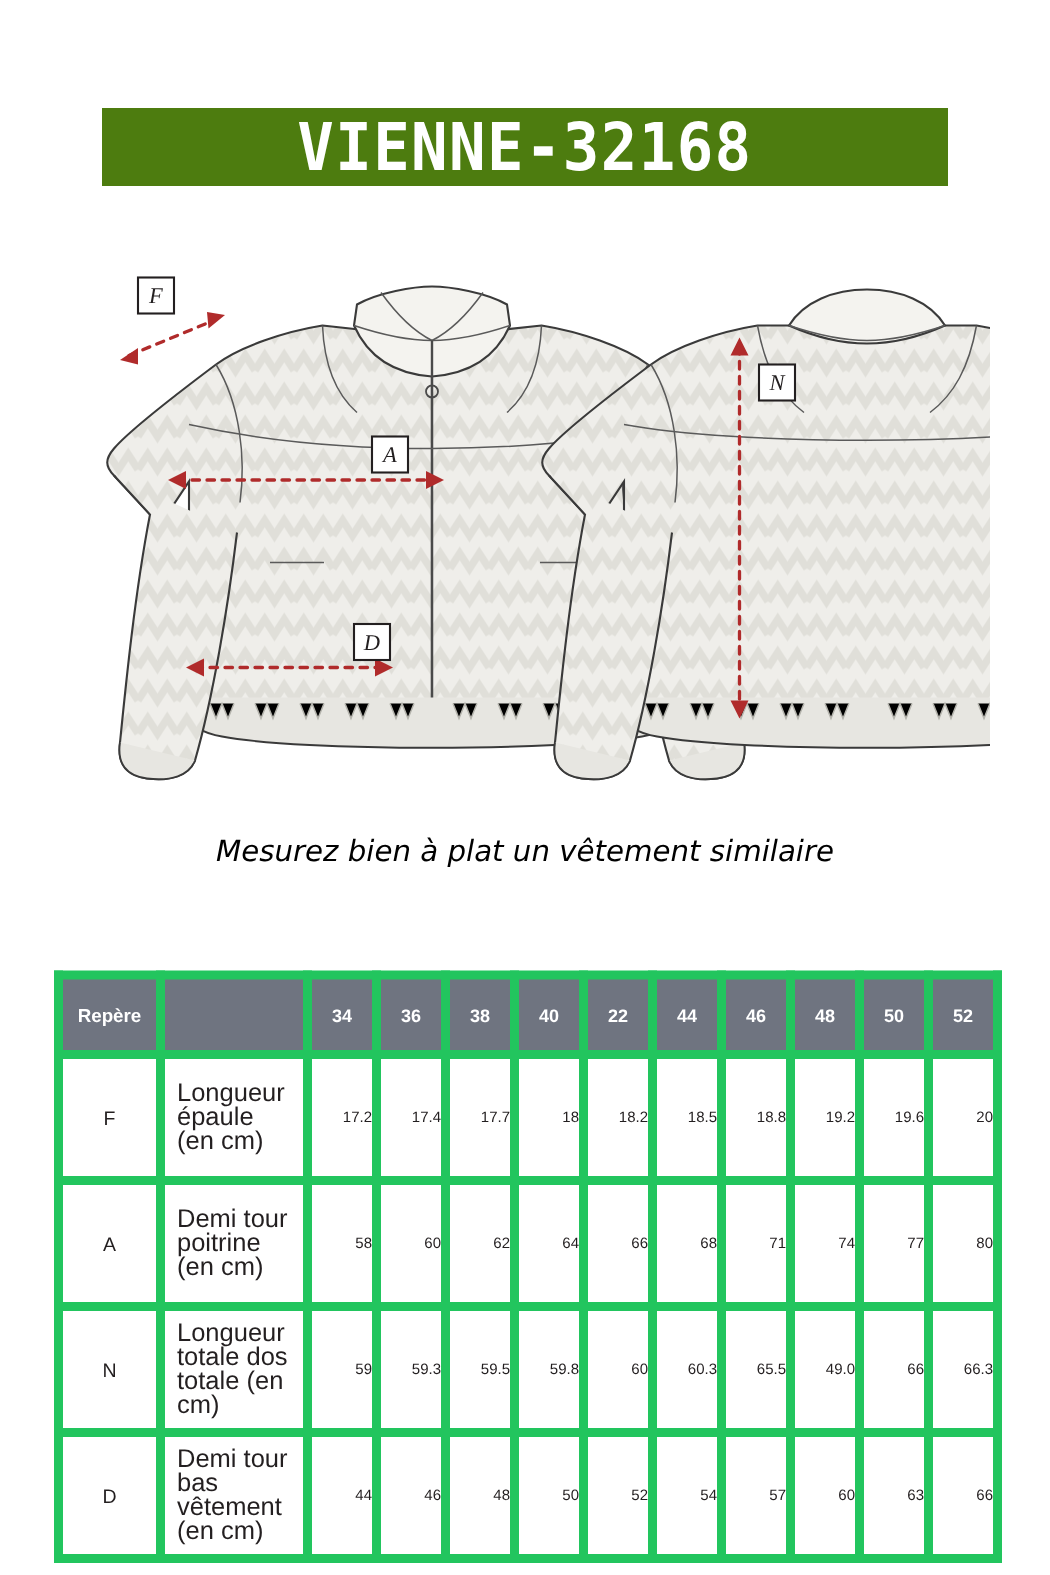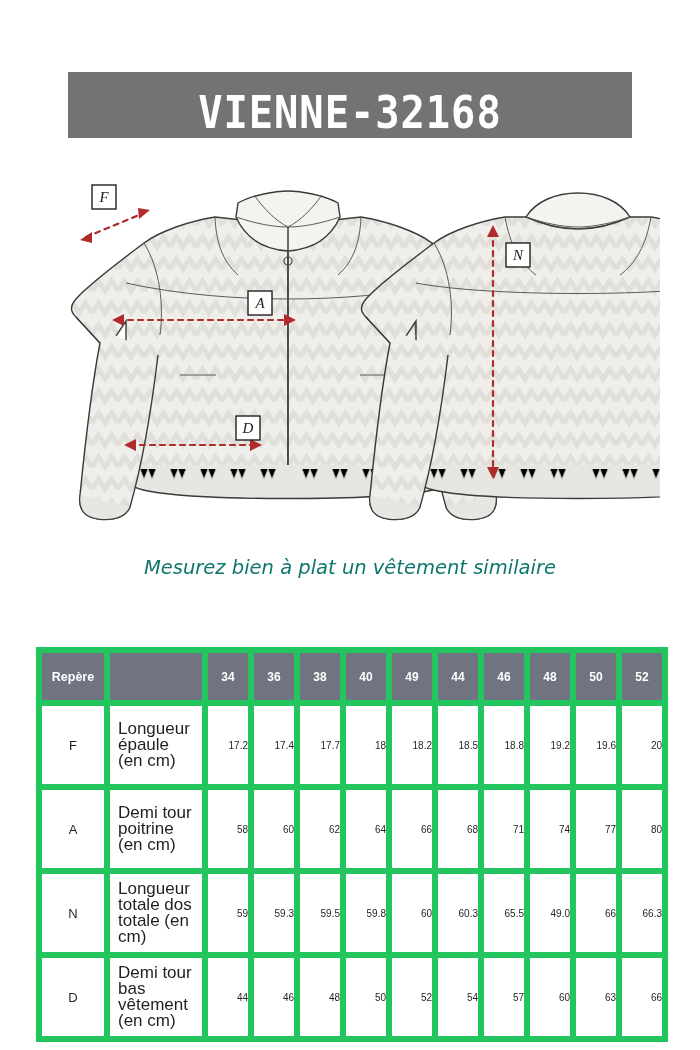--- a/index.html
+++ b/index.html
@@ -20,24 +20,24 @@
     height: 1050px;
     box-sizing: border-box;
   }
 
   
   .title-banner {
     position: absolute;
     left: 68px;
     top: 72px;
     width: 564px;
-    height: 66px;
-    background: #737373;
+    height: 52px;
+    background: #4d7c0f;
     display: flex;
-    align-items: flex-end;
+    align-items: center;
     justify-content: center;
   }
   .title-text {
     color: #ffffff;
     font-family: "DejaVu Sans Mono", monospace;
     font-weight: bold;
     font-size: 44px;
     letter-spacing: 1px;
     transform: scaleX(0.92);
     white-space: nowrap;
@@ -59,21 +59,21 @@
   .instructions {
     position: absolute;
     left: 0;
     top: 553px;
     width: 700px;
     text-align: center;
     font-family: "DejaVu Sans", sans-serif;
     font-style: italic;
     font-size: 19.5px;
     line-height: 29px;
-    color: #0f766e;
+    color: #000000;
   }
   .instructions div {
     white-space: nowrap;
   }
 
   
   .size-table {
     position: absolute;
     left: 36px;
     top: 647px;
@@ -339,21 +339,21 @@
         <col class="col-size">
     </colgroup>
     <thead>
       <tr>
         <th class="repere-head">Repère</th>
         <th class="blank-head"></th>
         <th>34</th>
         <th>36</th>
         <th>38</th>
         <th>40</th>
-        <th>49</th>
+        <th>22</th>
         <th>44</th>
         <th>46</th>
         <th>48</th>
         <th>50</th>
         <th>52</th>
       </tr>
     </thead>
     <tbody>
       <tr>
         <td class="repere-cell">F</td>

